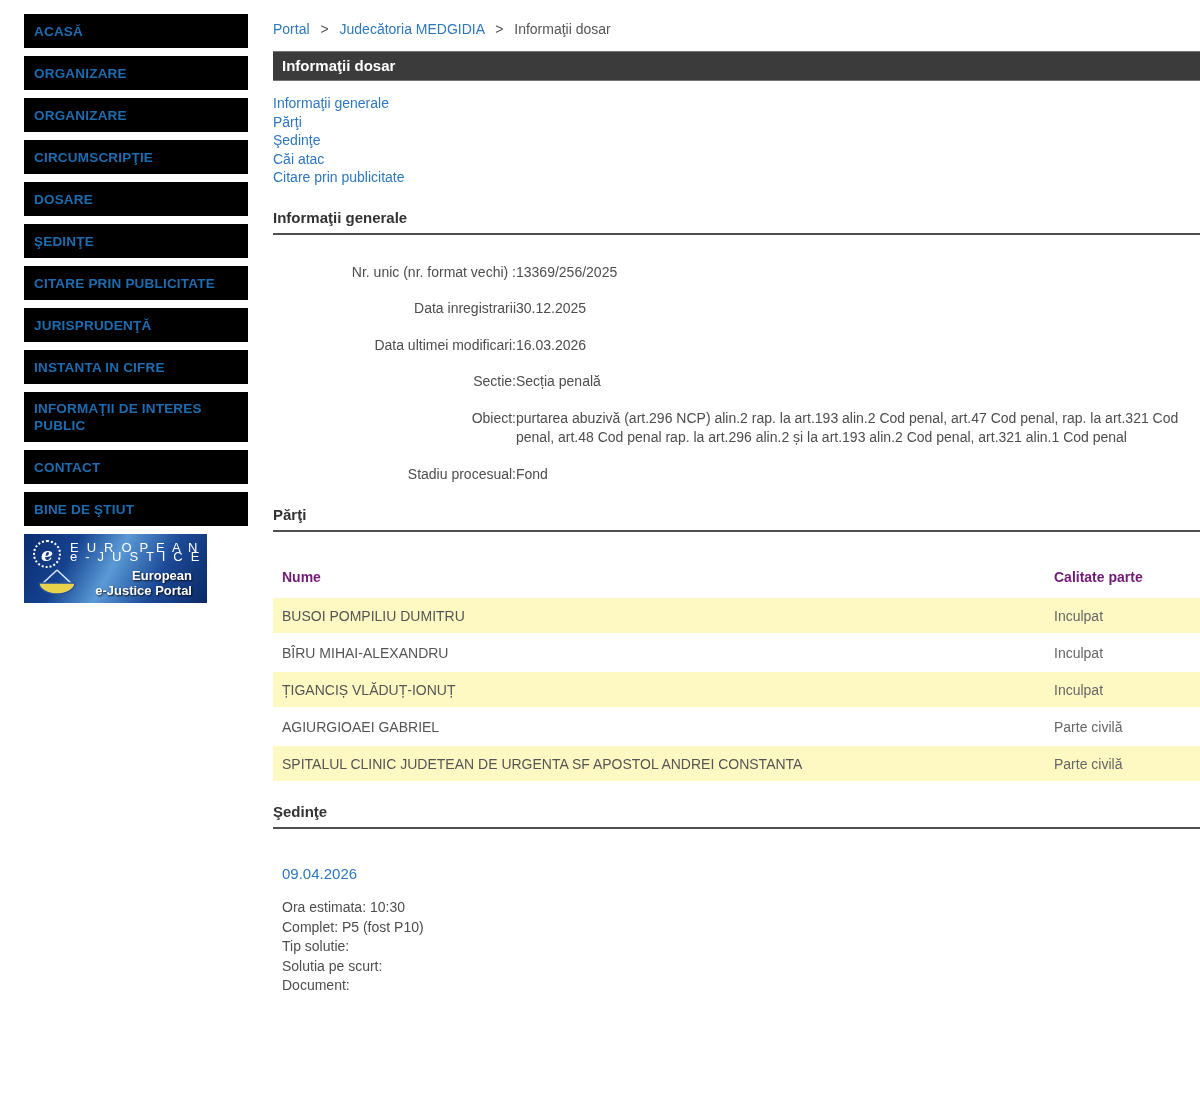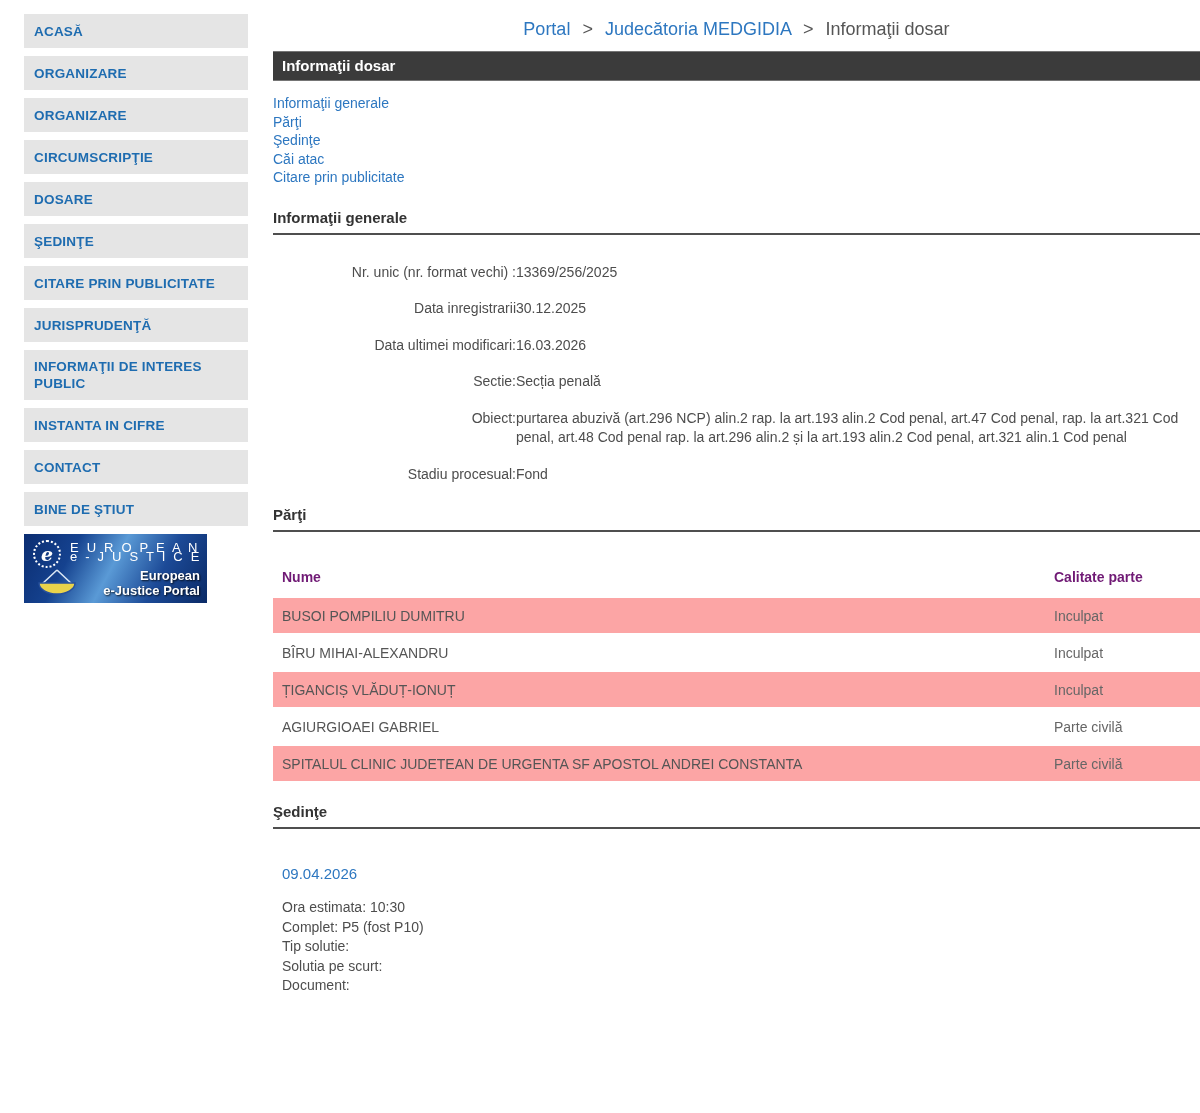--- a/index.html
+++ b/index.html
@@ -5,21 +5,21 @@
   html,body{margin:0;padding:0;}
   body{
     width:1200px;height:1113px;overflow:hidden;background:#ffffff;
     font-family:"Liberation Sans",sans-serif;color:#4d4d4d;
   }
   .layout{display:flex;width:1200px;}
 
   
   .sidebar{width:248px;flex-shrink:0;padding:14px 0 0 24px;box-sizing:border-box;}
   .side-item{
-    background:#e5e5e5;min-height:34px;box-sizing:border-box;
+    background:#000000;min-height:34px;box-sizing:border-box;
     display:flex;align-items:center;padding:8px 8px 8px 10px;margin-bottom:8px;cursor:pointer;
   }
   .side-item span{
     color:#1e6cb0;font-weight:bold;font-size:13.5px;line-height:17px;letter-spacing:.2px;
   }
 
   
   .banner{
     position:relative;width:183px;height:69px;margin-top:0;overflow:hidden;cursor:pointer;
     background:linear-gradient(118deg,#0b2d71 0%,#15428f 26%,#5a9ad6 48%,#1c4a97 72%,#0a2a66 100%);
@@ -29,28 +29,28 @@
     border-radius:50%;display:flex;align-items:center;justify-content:center;
     color:#fff;font-weight:bold;font-style:italic;font-size:19px;
     font-family:"DejaVu Serif",serif;box-sizing:border-box;
   }
   .banner .etext{
     position:absolute;top:9px;left:46px;color:#fff;font-size:13px;font-weight:normal;
     letter-spacing:2.2px;line-height:9px;white-space:nowrap;
   }
   .banner .scales{position:absolute;left:10px;bottom:3px;}
   .banner .caption{
-    position:absolute;right:7px;bottom:5px;text-align:right;color:#fff;font-weight:bold;
+    position:absolute;right:15px;bottom:5px;text-align:right;color:#fff;font-weight:bold;
     font-size:13px;line-height:14.5px;text-shadow:1px 1px 2px rgba(0,0,0,.85);white-space:nowrap;
   }
 
   
   .main{flex:1;padding:20px 0 0 25px;box-sizing:border-box;min-width:0;}
 
-  .breadcrumb{font-size:18px;color:#555;line-height:19px;text-align:center;}
+  .breadcrumb{font-size:14px;color:#555;line-height:19px;}
   .breadcrumb a{color:#2d77c0;text-decoration:none;cursor:pointer;}
   .breadcrumb .sep{margin:0 7px;color:#555;}
 
   .title-bar{
     margin-top:12px;background:#3b3b3b;border-top:1px solid #757575;border-bottom:1px solid #757575;
     color:#fff;font-weight:bold;font-size:15px;padding:5px 9px 6px;
   }
 
   .quick-links{margin-top:13px;}
   .quick-links a{
@@ -66,21 +66,21 @@
   .field{display:flex;margin-bottom:17px;font-size:14px;line-height:19.5px;color:#4d4d4d;}
   .field .label{width:243px;flex-shrink:0;padding-left:9px;box-sizing:border-box;text-align:right;}
   .field .value{flex:1;padding-right:2px;}
 
   .ptable{margin-top:26px;font-size:14px;}
   .trow{display:flex;align-items:center;min-height:35px;margin-bottom:2px;}
   .trow.thead{font-weight:bold;color:#333;min-height:38px;}
   .trow .name{flex:1;padding-left:9px;color:#555;}
   .trow .role{width:146px;flex-shrink:0;color:#666;}
   .trow.thead .name,.trow.thead .role{color:#701a75;}
-  .trow.alt{background:#fca5a5;}
+  .trow.alt{background:#fef9c3;}
 
   .hearing-date{
     display:inline-block;margin:36px 0 0 9px;color:#2d77c0;font-size:15px;
     text-decoration:none;cursor:pointer;
   }
   .hearing-details{margin-top:15px;padding-left:9px;font-size:14px;line-height:19.5px;color:#4d4d4d;}
 </style>
 </head>
 <body>
 
@@ -105,24 +105,24 @@
     <div class="side-item">
         <span>ŞEDINŢE</span>
       </div>
     <div class="side-item">
         <span>CITARE PRIN PUBLICITATE</span>
       </div>
     <div class="side-item">
         <span>JURISPRUDENŢĂ</span>
       </div>
     <div class="side-item">
+        <span>INSTANTA IN CIFRE</span>
+      </div>
+    <div class="side-item">
         <span>INFORMAŢII DE INTERES PUBLIC</span>
-      </div>
-    <div class="side-item">
-        <span>INSTANTA IN CIFRE</span>
       </div>
     <div class="side-item">
         <span>CONTACT</span>
       </div>
     <div class="side-item">
         <span>BINE DE ŞTIUT</span>
       </div>
 
     <div class="banner">
       <div class="elogo">e</div>

